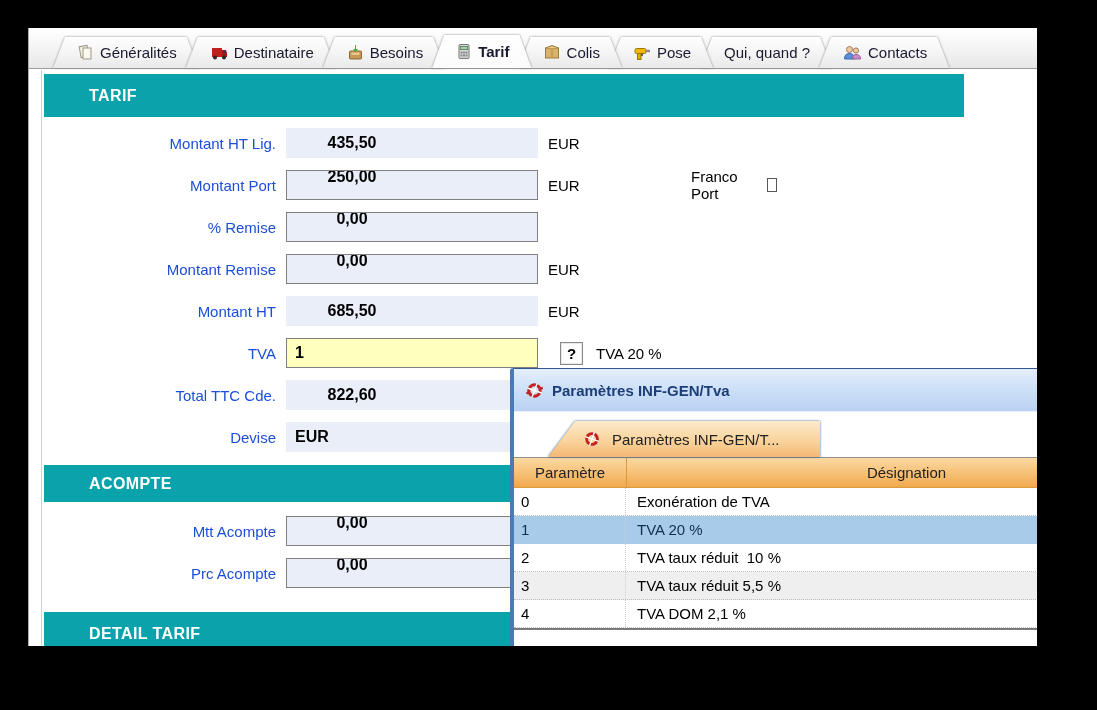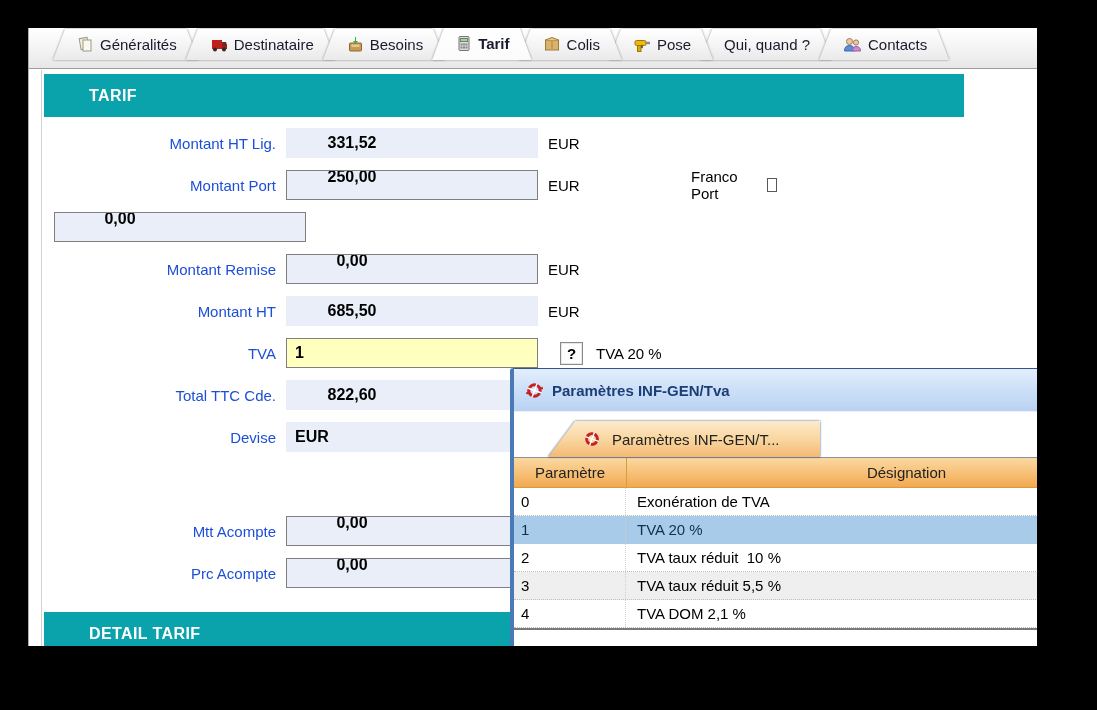--- a/index.html
+++ b/index.html
@@ -12,21 +12,21 @@
     position:absolute;left:28px;top:28px;width:1008px;height:618px;
     background:#fff;overflow:hidden;border-left:1px solid #adadad;
   }
   .left-groove{position:absolute;left:12px;top:0;width:1px;height:100%;background:#d2d2d2;}
   
   .tabstrip{
     position:absolute;left:0;top:0;width:100%;height:40px;
     background:linear-gradient(#ffffff,#f2f2f2 60%,#e7e7e7);
     border-bottom:1px solid #9c9c9c;box-shadow:0 1px 0 #ffffff;
   }
-  .tabs-row{position:absolute;left:24px;bottom:8px;display:flex;align-items:flex-end;text-align:right;}
+  .tabs-row{position:absolute;left:24px;bottom:0;display:flex;align-items:flex-end;text-align:right;}
   .tab-outer{filter:drop-shadow(0 0 1px #8a8a8a);margin-left:-13px;position:relative;}
   .tab-outer:first-child{margin-left:0;}
   .tab{
     clip-path:polygon(12px 0,calc(100% - 12px) 0,100% 100%,0 100%);
     background:linear-gradient(#ffffff,#eaeaea);
     height:31px;display:flex;align-items:center;gap:6px;
     padding:0 22px 0 24px;font-size:15px;color:#1a1a2e;cursor:pointer;white-space:nowrap;
   }
   .tab-outer.z0{z-index:3}.tab-outer.z1{z-index:4}.tab-outer.z2{z-index:5}
   .tab-outer.active{z-index:10}
@@ -208,39 +208,40 @@
   <div class="section-bar" style="top:46px;">
     <span>TARIF</span>
   </div>
 
   <div class="form">
 
     <div class="frow">
       <div class="flabel">Montant HT Lig.</div>
       <div class="fieldwrap">
         <div class="ro-field">
-          <span class="cval">331,52</span>
+          <span class="cval">435,50</span>
         </div>
         <span class="unit">EUR</span>
       </div>
     </div>
 
     <div class="frow">
       <div class="flabel">Montant Port</div>
       <div class="fieldwrap">
         <input class="ed-field" type="text" value="250,00" style="">
         <span class="unit">EUR</span>
       </div>
       <div class="franco">
         <span class="flbl">Franco Port</span>
         <span class="checkbox"></span>
       </div>
     </div>
 
     <div class="frow">
+      <div class="flabel">% Remise</div>
       <div class="fieldwrap">
         <input class="ed-field" type="text" value="0,00" style="">
       </div>
     </div>
 
     <div class="frow">
       <div class="flabel">Montant Remise</div>
       <div class="fieldwrap">
         <input class="ed-field" type="text" value="0,00" style="">
         <span class="unit">EUR</span>
@@ -279,20 +280,23 @@
       <div class="flabel">Devise</div>
       <div class="fieldwrap">
         <div class="ro-field">
           <span class="lval">EUR</span>
         </div>
       </div>
     </div>
 
   </div>
 
+  <div class="section-bar" style="top:437px;height:37px;">
+    <span>ACOMPTE</span>
+  </div>
 
   <div class="form2">
     <div class="frow">
       <div class="flabel">Mtt Acompte</div>
       <div class="fieldwrap">
         <input class="ed-field" type="text" value="0,00" style="">
       </div>
     </div>
     <div class="frow">
       <div class="flabel">Prc Acompte</div>

